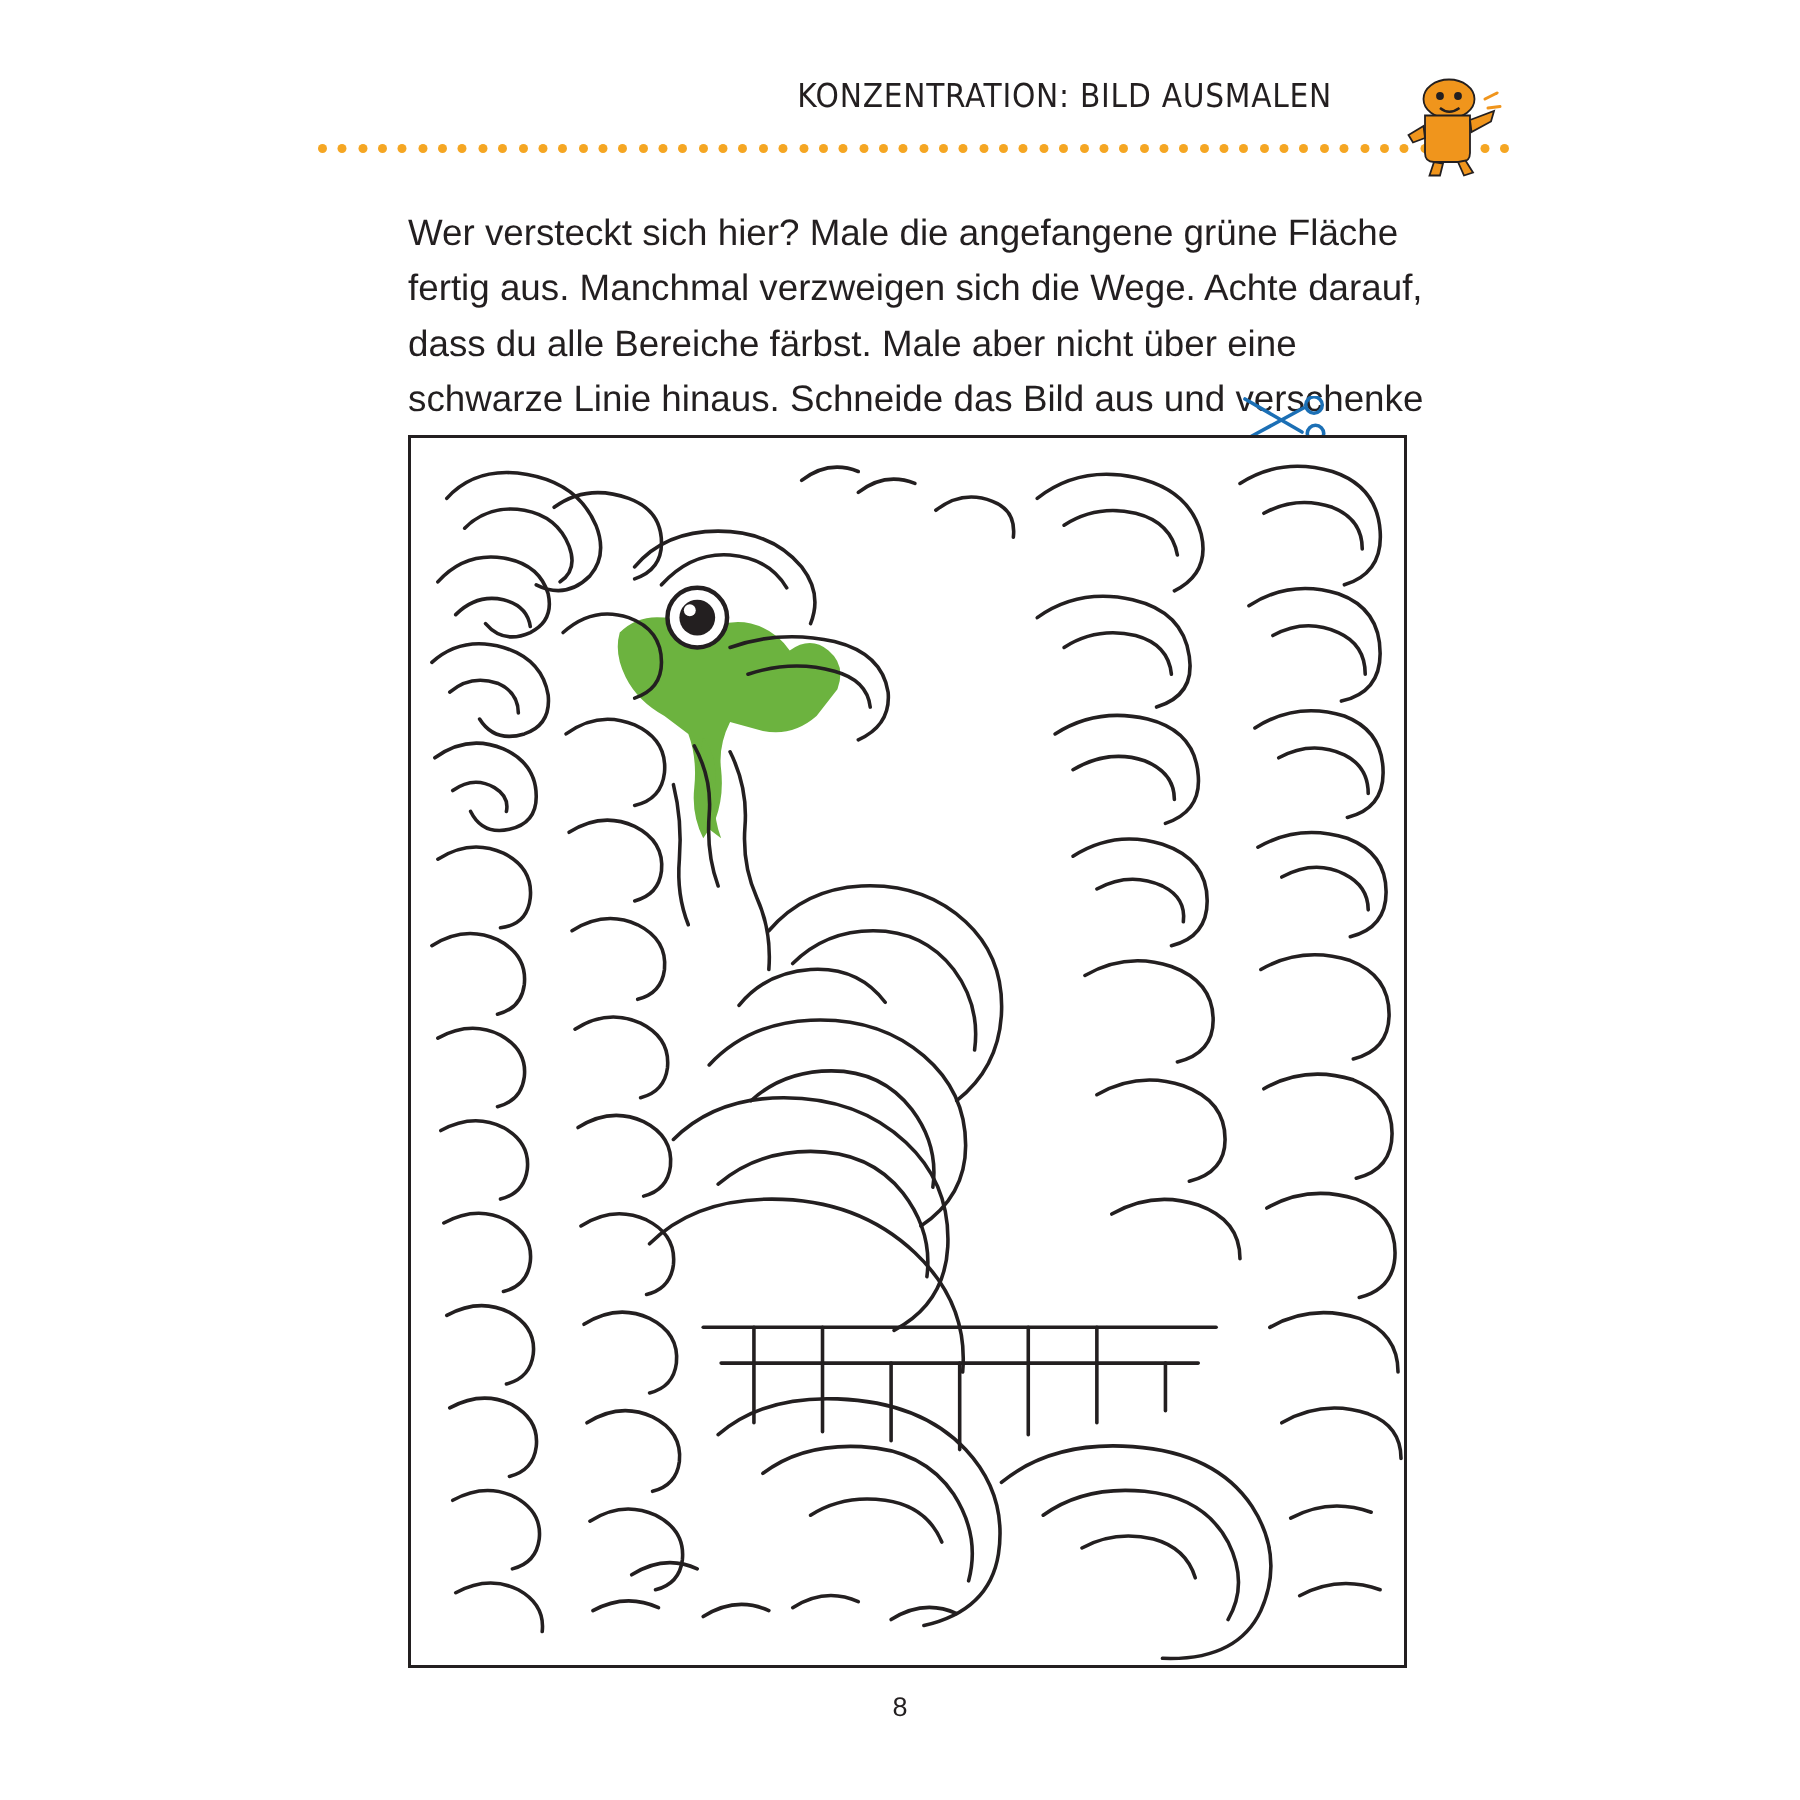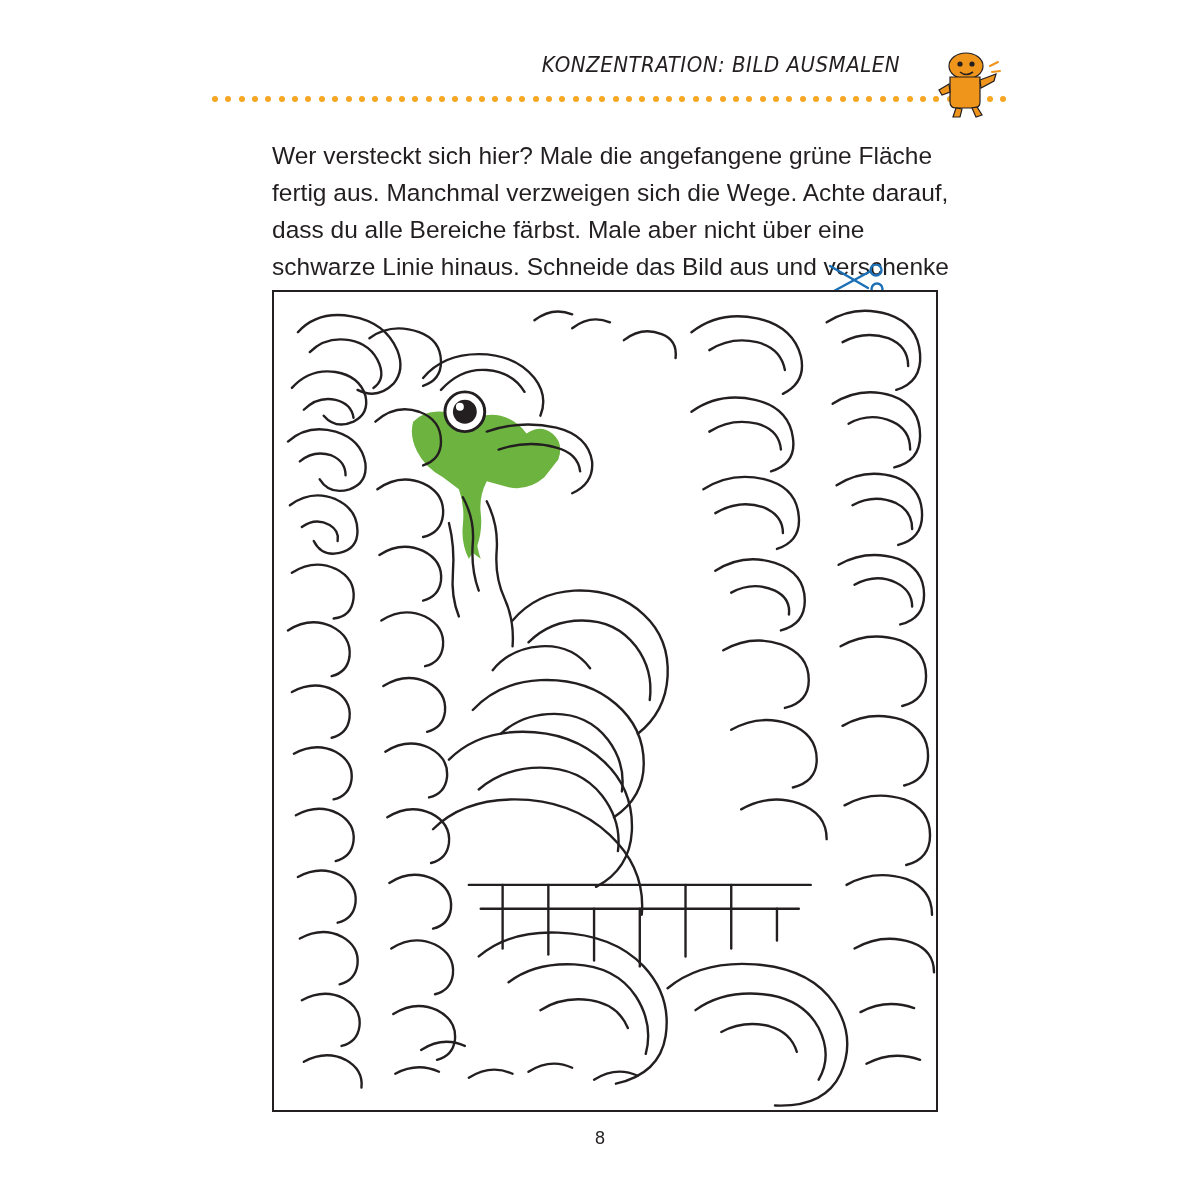--- a/index.html
+++ b/index.html
@@ -18,24 +18,23 @@
 
   .page {
     position: absolute;
     inset: 0;
   }
 
   
   .header {
     position: absolute;
     left: 0;
-    right: 4px;
+    right: 16px;
     top: 52px;
     height: 60px;
-    font-style: italic;
   }
   .header-title {
     position: absolute;
     right: 296px;
     top: 0;
     font-family: "DejaVu Sans", sans-serif;
     font-size: 22px;
     letter-spacing: 0.5px;
     font-weight: 400;
     color: #231f20;

